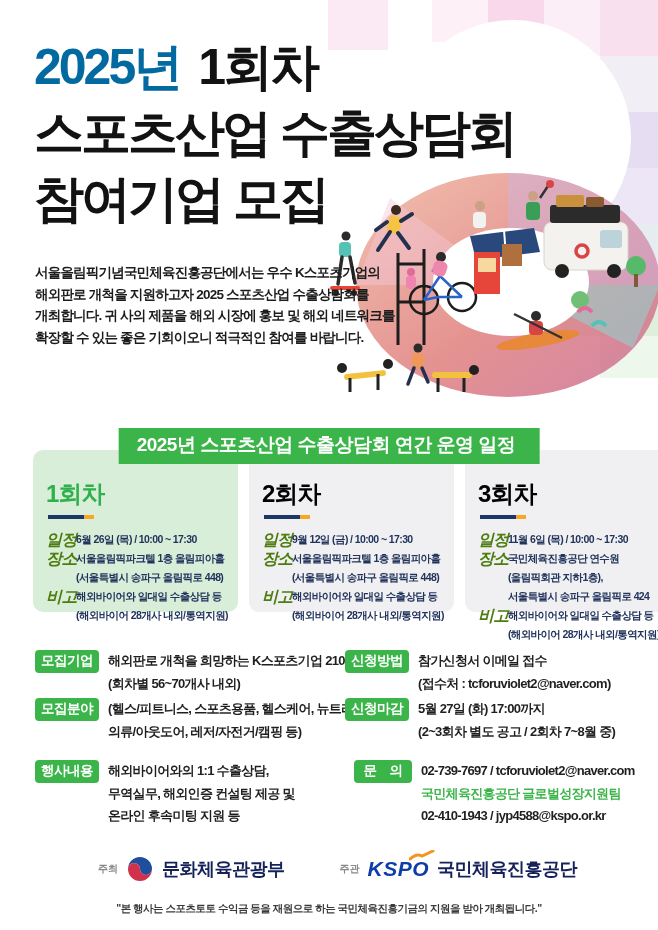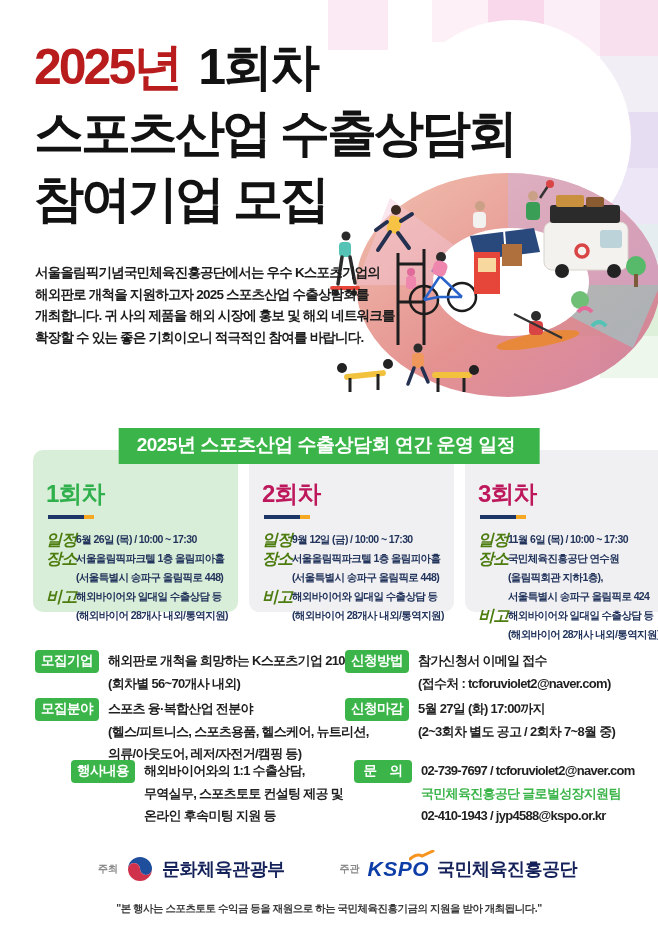--- a/index.html
+++ b/index.html
@@ -6,35 +6,35 @@
   html,body { background:#fff; }
   body { font-family:"Liberation Sans", sans-serif; }
   .poster { position:relative; width:658px; height:930px; background:#ffffff; overflow:hidden; margin:0 auto; }
 
   
   .deco { position:absolute; top:0; right:0; z-index:0; }
 
   
   .title-block { position:absolute; left:34px; top:34px; z-index:2; font-weight:800; color:#121212; letter-spacing:-3px; }
   .title-line { font-size:50px; line-height:66px; font-weight:800; white-space:nowrap; }
-  .green-text { color:#b91c1c; }
+  .green-text { color:#0369a1; }
   .round-gap { margin-left:18px; }
 
   
   .intro { position:absolute; left:35px; top:262px; z-index:2; font-size:13.5px; line-height:21.5px; font-weight:700; color:#1c1c1c; letter-spacing:-0.8px; }
   .intro div { white-space:nowrap; }
 
   
   .banner { position:absolute; top:428px; left:50%; transform:translateX(-50%); z-index:3; background:#3bb54a; color:#fff; font-size:19px; font-weight:800; padding:4px 24px 6px 18px; white-space:nowrap; letter-spacing:-0.5px; }
 
   
   .cards { position:absolute; left:33px; top:450px; width:592px; height:162px; display:flex; gap:11px; z-index:2; }
   .card { flex:1; border-radius:10px; padding:28px 10px 0 13px; background:#f0f0f2; }
   .card.mint { background:#d9eed8; }
-  .card-title { font-size:24px; font-weight:800; color:#be185d; letter-spacing:-1px; }
+  .card-title { font-size:24px; font-weight:800; color:#000000; letter-spacing:-1px; }
   .card.mint .card-title { color:#2fb04c; }
   .card-underline { width:36px; height:4px; background:#1c3667; margin:5px 0 11px 2px; position:relative; }
   .card-underline::after { content:""; position:absolute; left:36px; top:0; width:10px; height:4px; background:#f7a823; }
   .row { display:flex; font-size:10.5px; line-height:19px; color:#22345c; font-weight:700; letter-spacing:-0.6px; white-space:nowrap; }
   .rl { width:30px; flex-shrink:0; font-size:16px; font-weight:800; color:#4d7c0f;font-style:italic; }
 
   
   .info-item { position:absolute; display:flex; align-items:flex-start; z-index:2; }
   .badge { background:#3bb54a; color:#fff; font-size:13.5px; font-weight:800; padding:2px 6px 3px 6px; border-radius:4px; min-width:58px; text-align:center; white-space:nowrap; letter-spacing:-0.5px; }
   .itext { margin-left:9px; font-size:13px; line-height:22.5px; font-weight:700; color:#1f1f1f; letter-spacing:-0.7px; }
@@ -272,31 +272,30 @@
     <span class="badge">모집기업</span>
     <div class="itext">
       <div>해외판로 개척을 희망하는 K스포츠기업 210개사</div>
       <div>(회차별 56~70개사 내외)</div>
     </div>
   </div>
 
   <div class="info-item" style="left:35px; top:698px;">
     <span class="badge">모집분야</span>
     <div class="itext">
-      <div>스포츠 융·복합산업 전분야</div>
       <div>(헬스/피트니스, 스포츠용품, 헬스케어, 뉴트리션,</div>
       <div>의류/아웃도어, 레저/자전거/캠핑 등)</div>
     </div>
   </div>
 
-  <div class="info-item" style="left:35px; top:760px;margin-left:36px;">
+  <div class="info-item" style="left:35px; top:760px;">
     <span class="badge">행사내용</span>
     <div class="itext">
       <div>해외바이어와의 1:1 수출상담,</div>
-      <div>무역실무, 스포츠토토 컨설팅 제공 및</div>
+      <div>무역실무, 해외인증 컨설팅 제공 및</div>
       <div>온라인 후속미팅 지원 등</div>
     </div>
   </div>
 
   <div class="info-item" style="left:345px; top:650px;">
     <span class="badge">신청방법</span>
     <div class="itext">
       <div>참가신청서 이메일 접수</div>
       <div>(접수처 : tcforuviolet2@naver.com)</div>
     </div>

